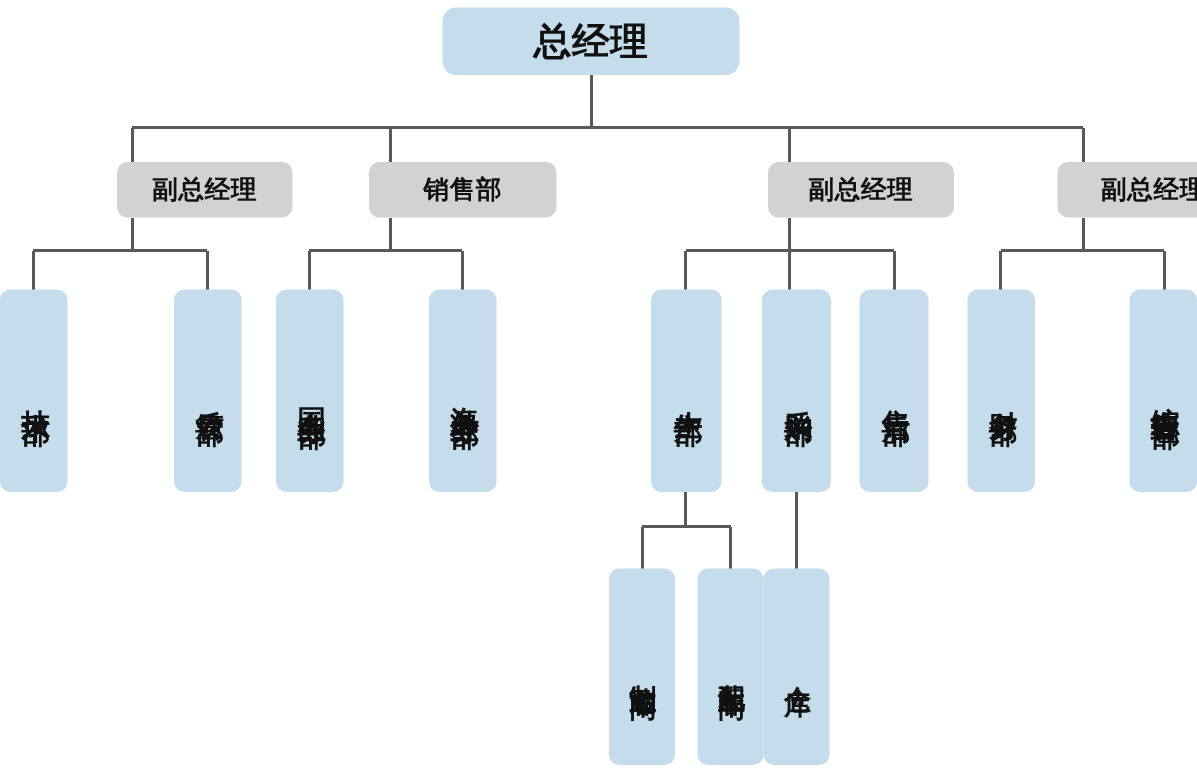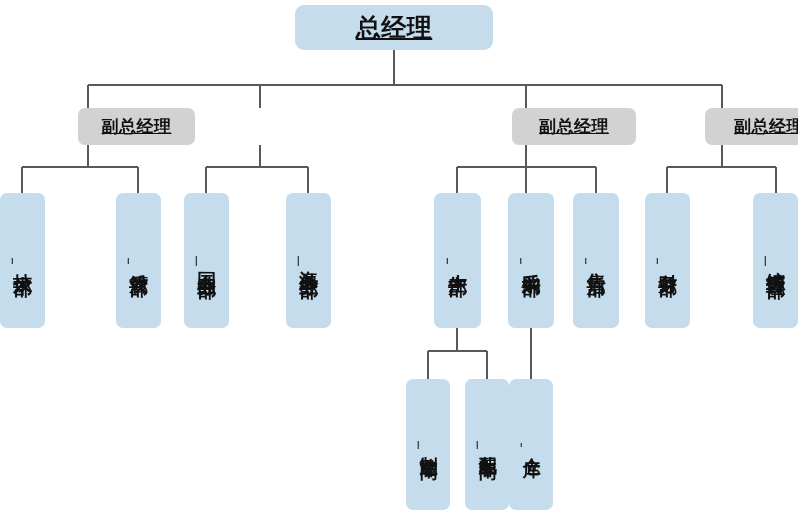--- a/index.html
+++ b/index.html
@@ -31,21 +31,20 @@
     box-sizing: border-box;
     border-radius: 7px;
     display: flex;
     align-items: center;
     justify-content: center;
     text-align: center;
     color: #111111;
     font-weight: bold;
     letter-spacing: 0.5px;
     z-index: 2;
-    text-decoration: underline;
   }
   .node.level-top {
     background: #c4dcec;
     border-radius: 9px;
     font-size: 25px;
   }
   .node.level-mgr {
     background: #d2d2d2;
     border-radius: 7px;
     font-size: 17px;
@@ -116,20 +115,23 @@
   </svg>
 
   <div class="node level-top" style="left:295px; top:5px; width:198px; height:45px;">
     <span class="label">总经理</span>
   </div>
 
   <div class="node level-mgr" style="left:30px; top:108px; width:117px; height:37px;">
     <span class="label">副总经理</span>
   </div>
 
+  <div class="node level-mgr" style="left:198px; top:108px; width:125px; height:37px;">
+    <span class="label">销售部</span>
+  </div>
 
   <div class="node level-mgr" style="left:464px; top:108px; width:124px; height:37px;">
     <span class="label">副总经理</span>
   </div>
 
   <div class="node level-mgr" style="left:657px; top:108px; width:128px; height:37px;">
     <span class="label">副总经理</span>
   </div>
 
   <div class="node level-dept" style="left:0px; top:193px; width:45px; height:135px;">

